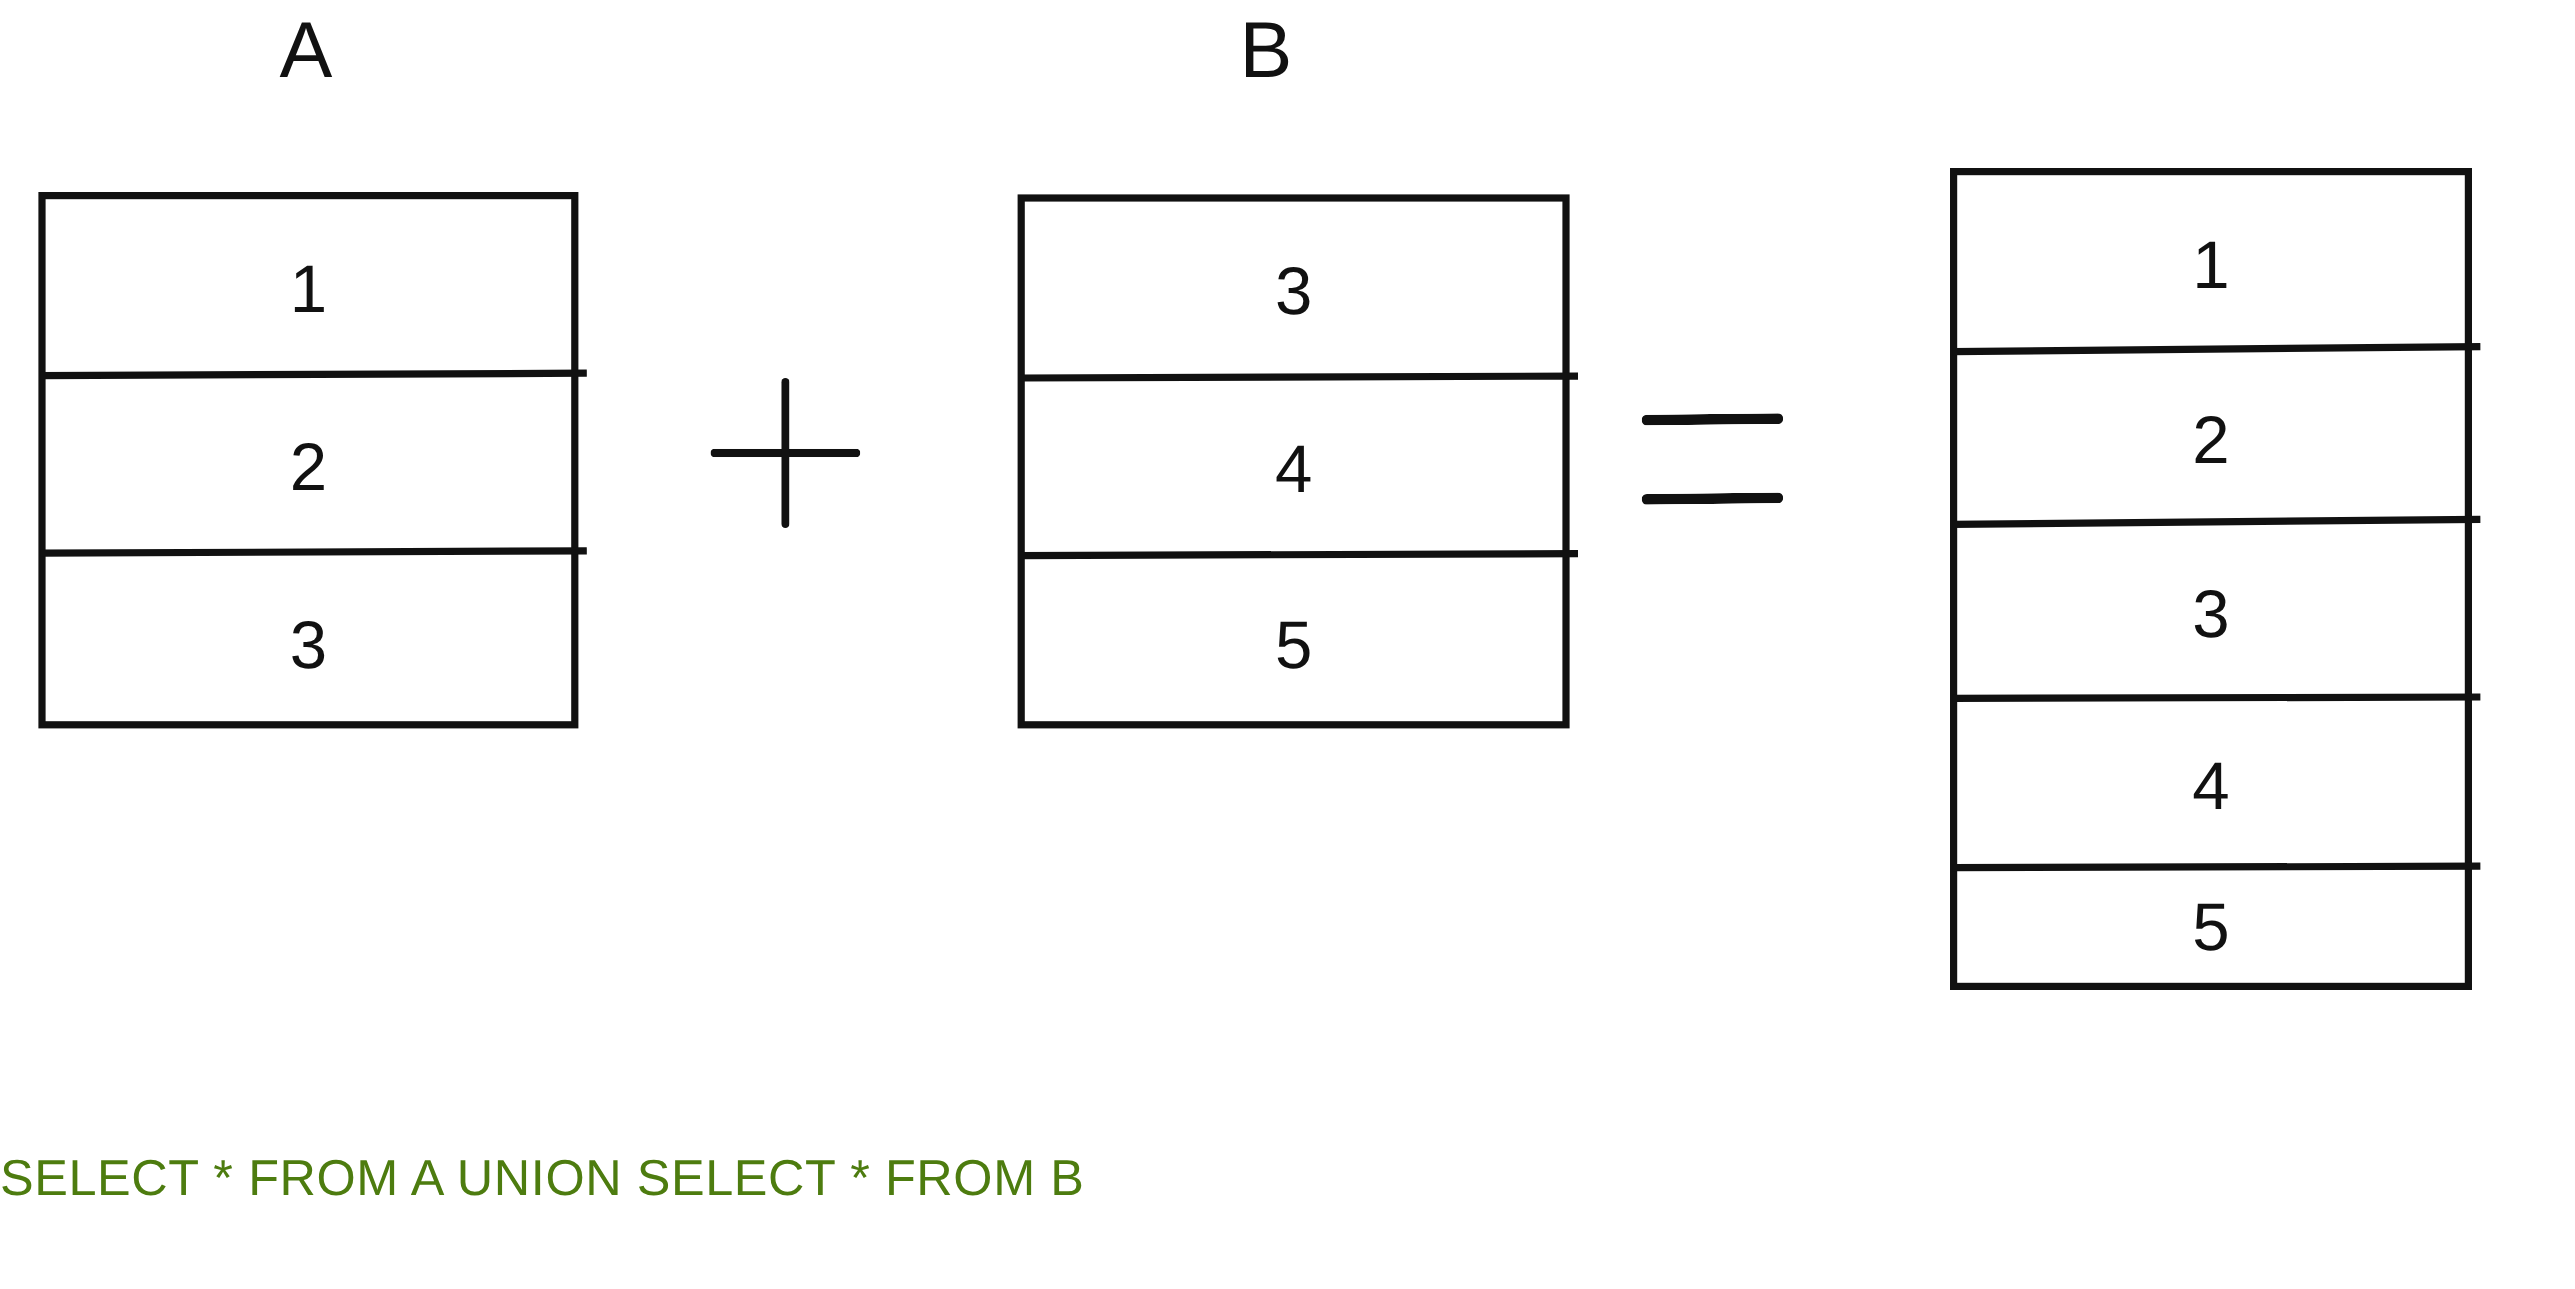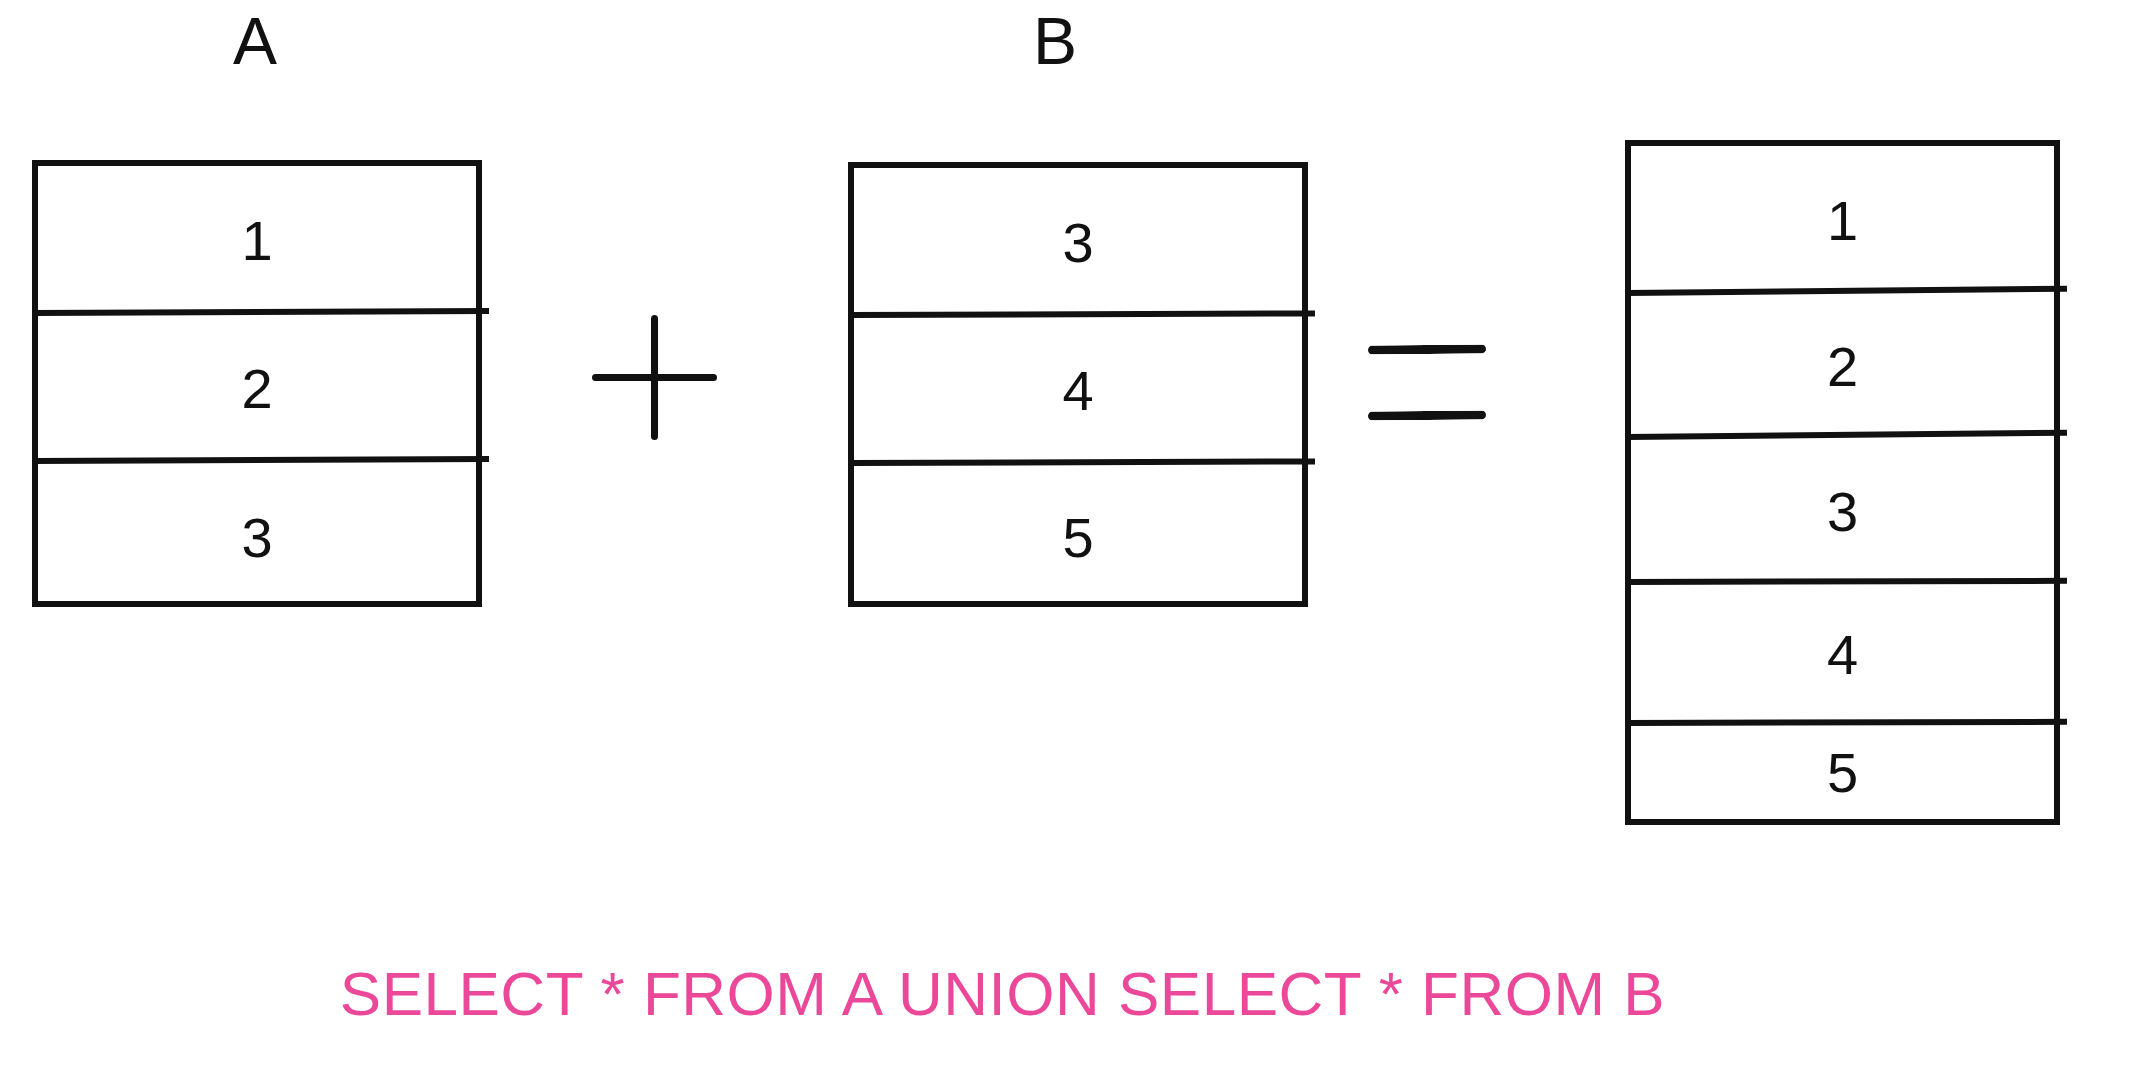--- a/index.html
+++ b/index.html
@@ -77,26 +77,25 @@
     position: absolute;
     left: 0;
     height: 0;
     border-top: 9px solid #111111;
     border-radius: 5px;
   }
 
   
   .caption {
     position: absolute;
-    font-size: 62px;
+    font-size: 42px;
     font-weight: 400;
     letter-spacing: 0.5px;
-    color: #ec4899;
+    color: #4d7c0f;
     white-space: nowrap;
-    text-align: center;
   }
 
   .sr-hidden { position: absolute; width: 0; height: 0; overflow: hidden; }
 </style>
 </head>
 <body>
 
 <div id="stage">
 
   <div class="table-label" style="left:155px; top:8px; width:200px;">A</div>

